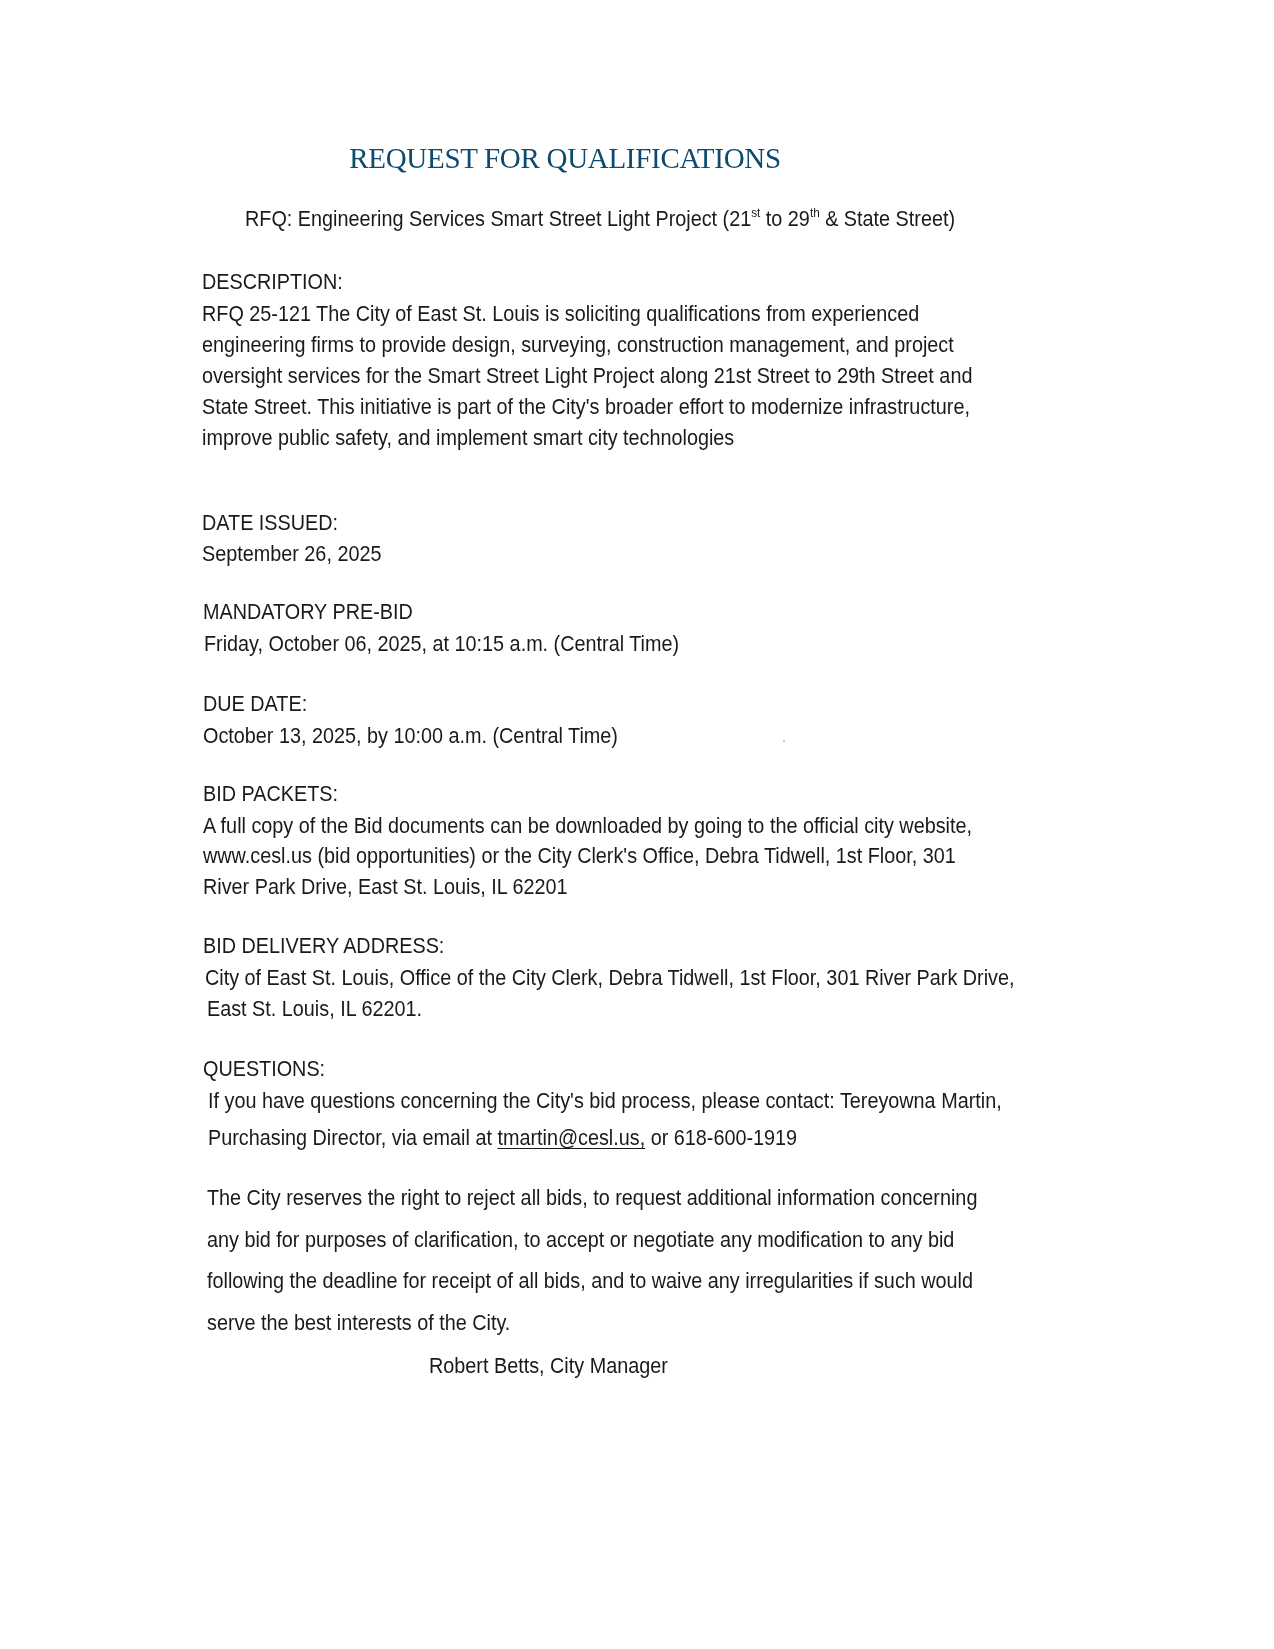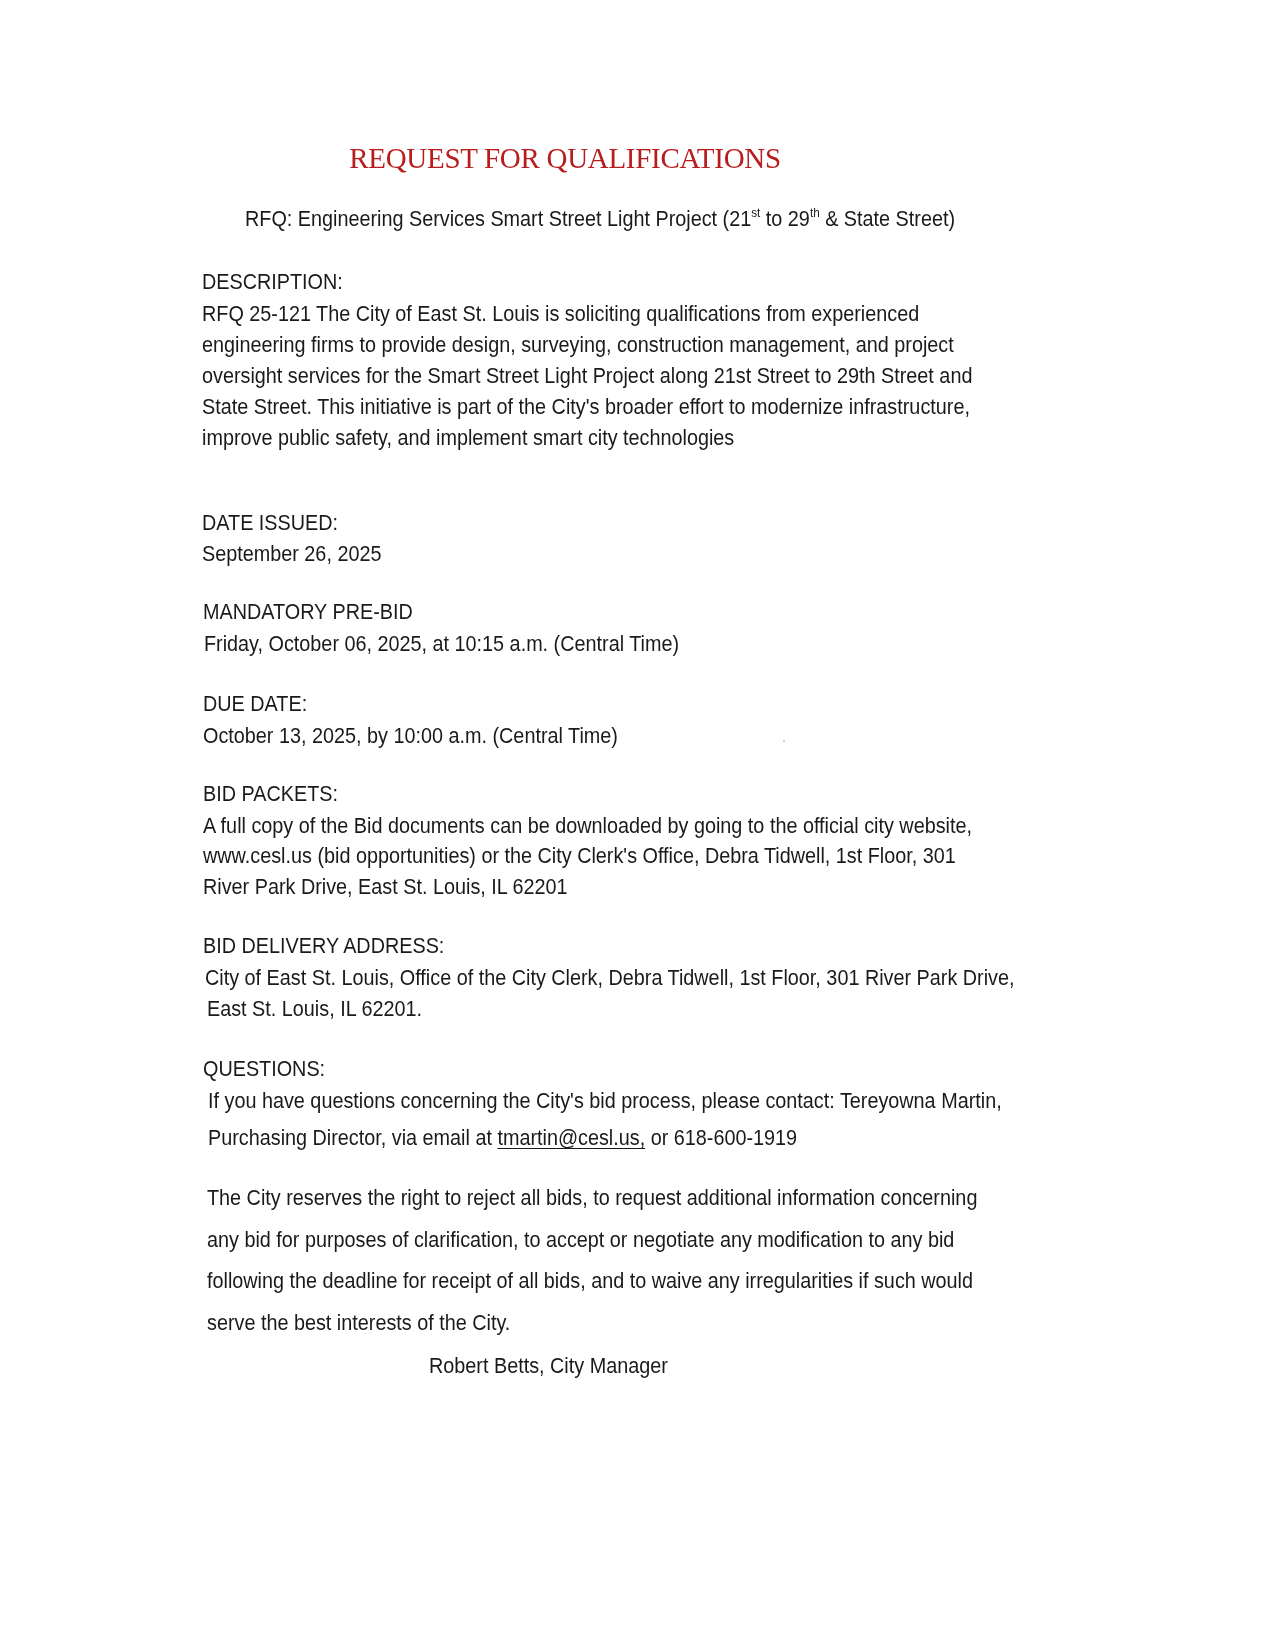--- a/index.html
+++ b/index.html
@@ -1,19 +1,19 @@
 <!DOCTYPE html>
 <html><head>
   <meta charset="utf-8">
   <style>
     html, body { margin: 0; padding: 0; background: #ffffff; }
     body { width: 1274px; height: 1649px; position: relative; overflow: hidden; color: #1a1a1a; }
     .title {
       position: absolute; left: 0; width: 1130px; top: 142px; text-align: center;
-      font-family: "Liberation Serif", serif; font-size: 29px; letter-spacing: -0.3px; color: #b91c1c;
+      font-family: "Liberation Serif", serif; font-size: 29px; letter-spacing: -0.3px; color: #0c4a6e;
     }
     .line {
       position: absolute; white-space: nowrap;
       font-family: "Liberation Sans", sans-serif; font-size: 22px;
       transform-origin: 0 0; transform: scaleX(0.9); color: #1a1a1a;
     }
     .subtitle sup { font-size: 13px; vertical-align: 9px; }
     .email { text-decoration: underline; text-decoration-thickness: 1px; text-underline-offset: 3px; color: #1a1a1a; cursor: pointer; }
     .speck { position: absolute; left: 783px; top: 740px; width: 2px; height: 2px; background: #cfcfcf; }
   </style>

